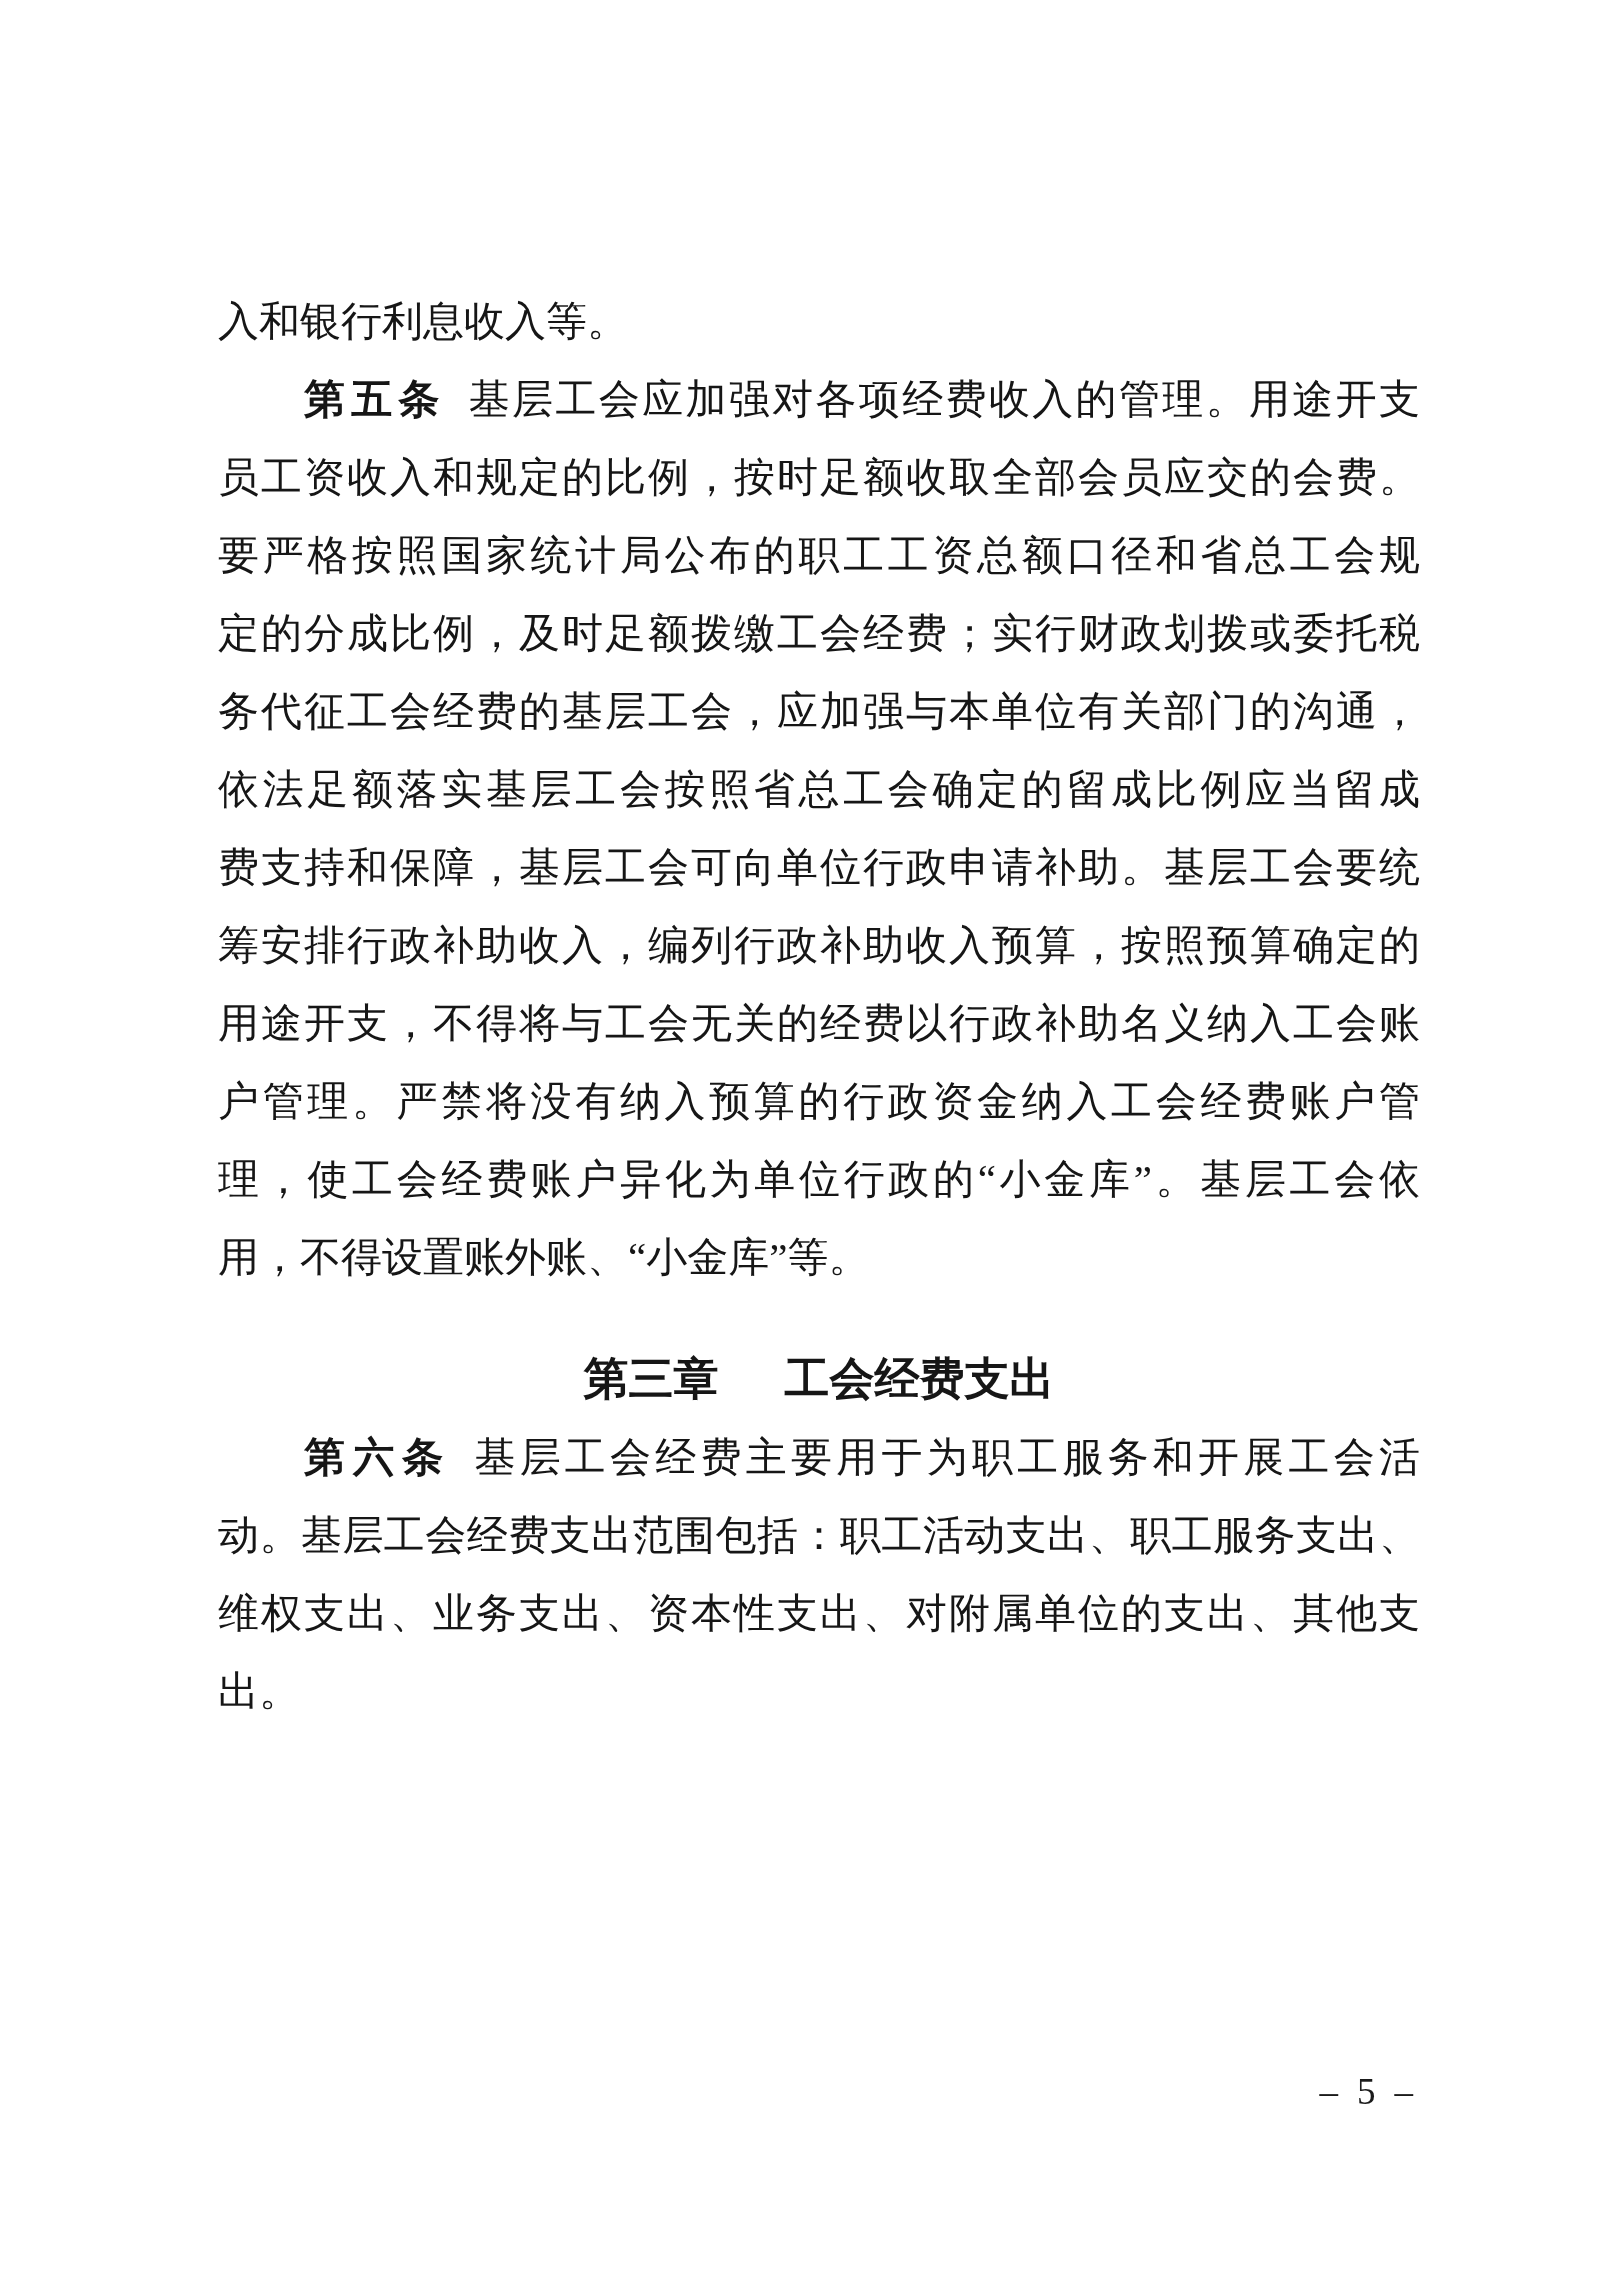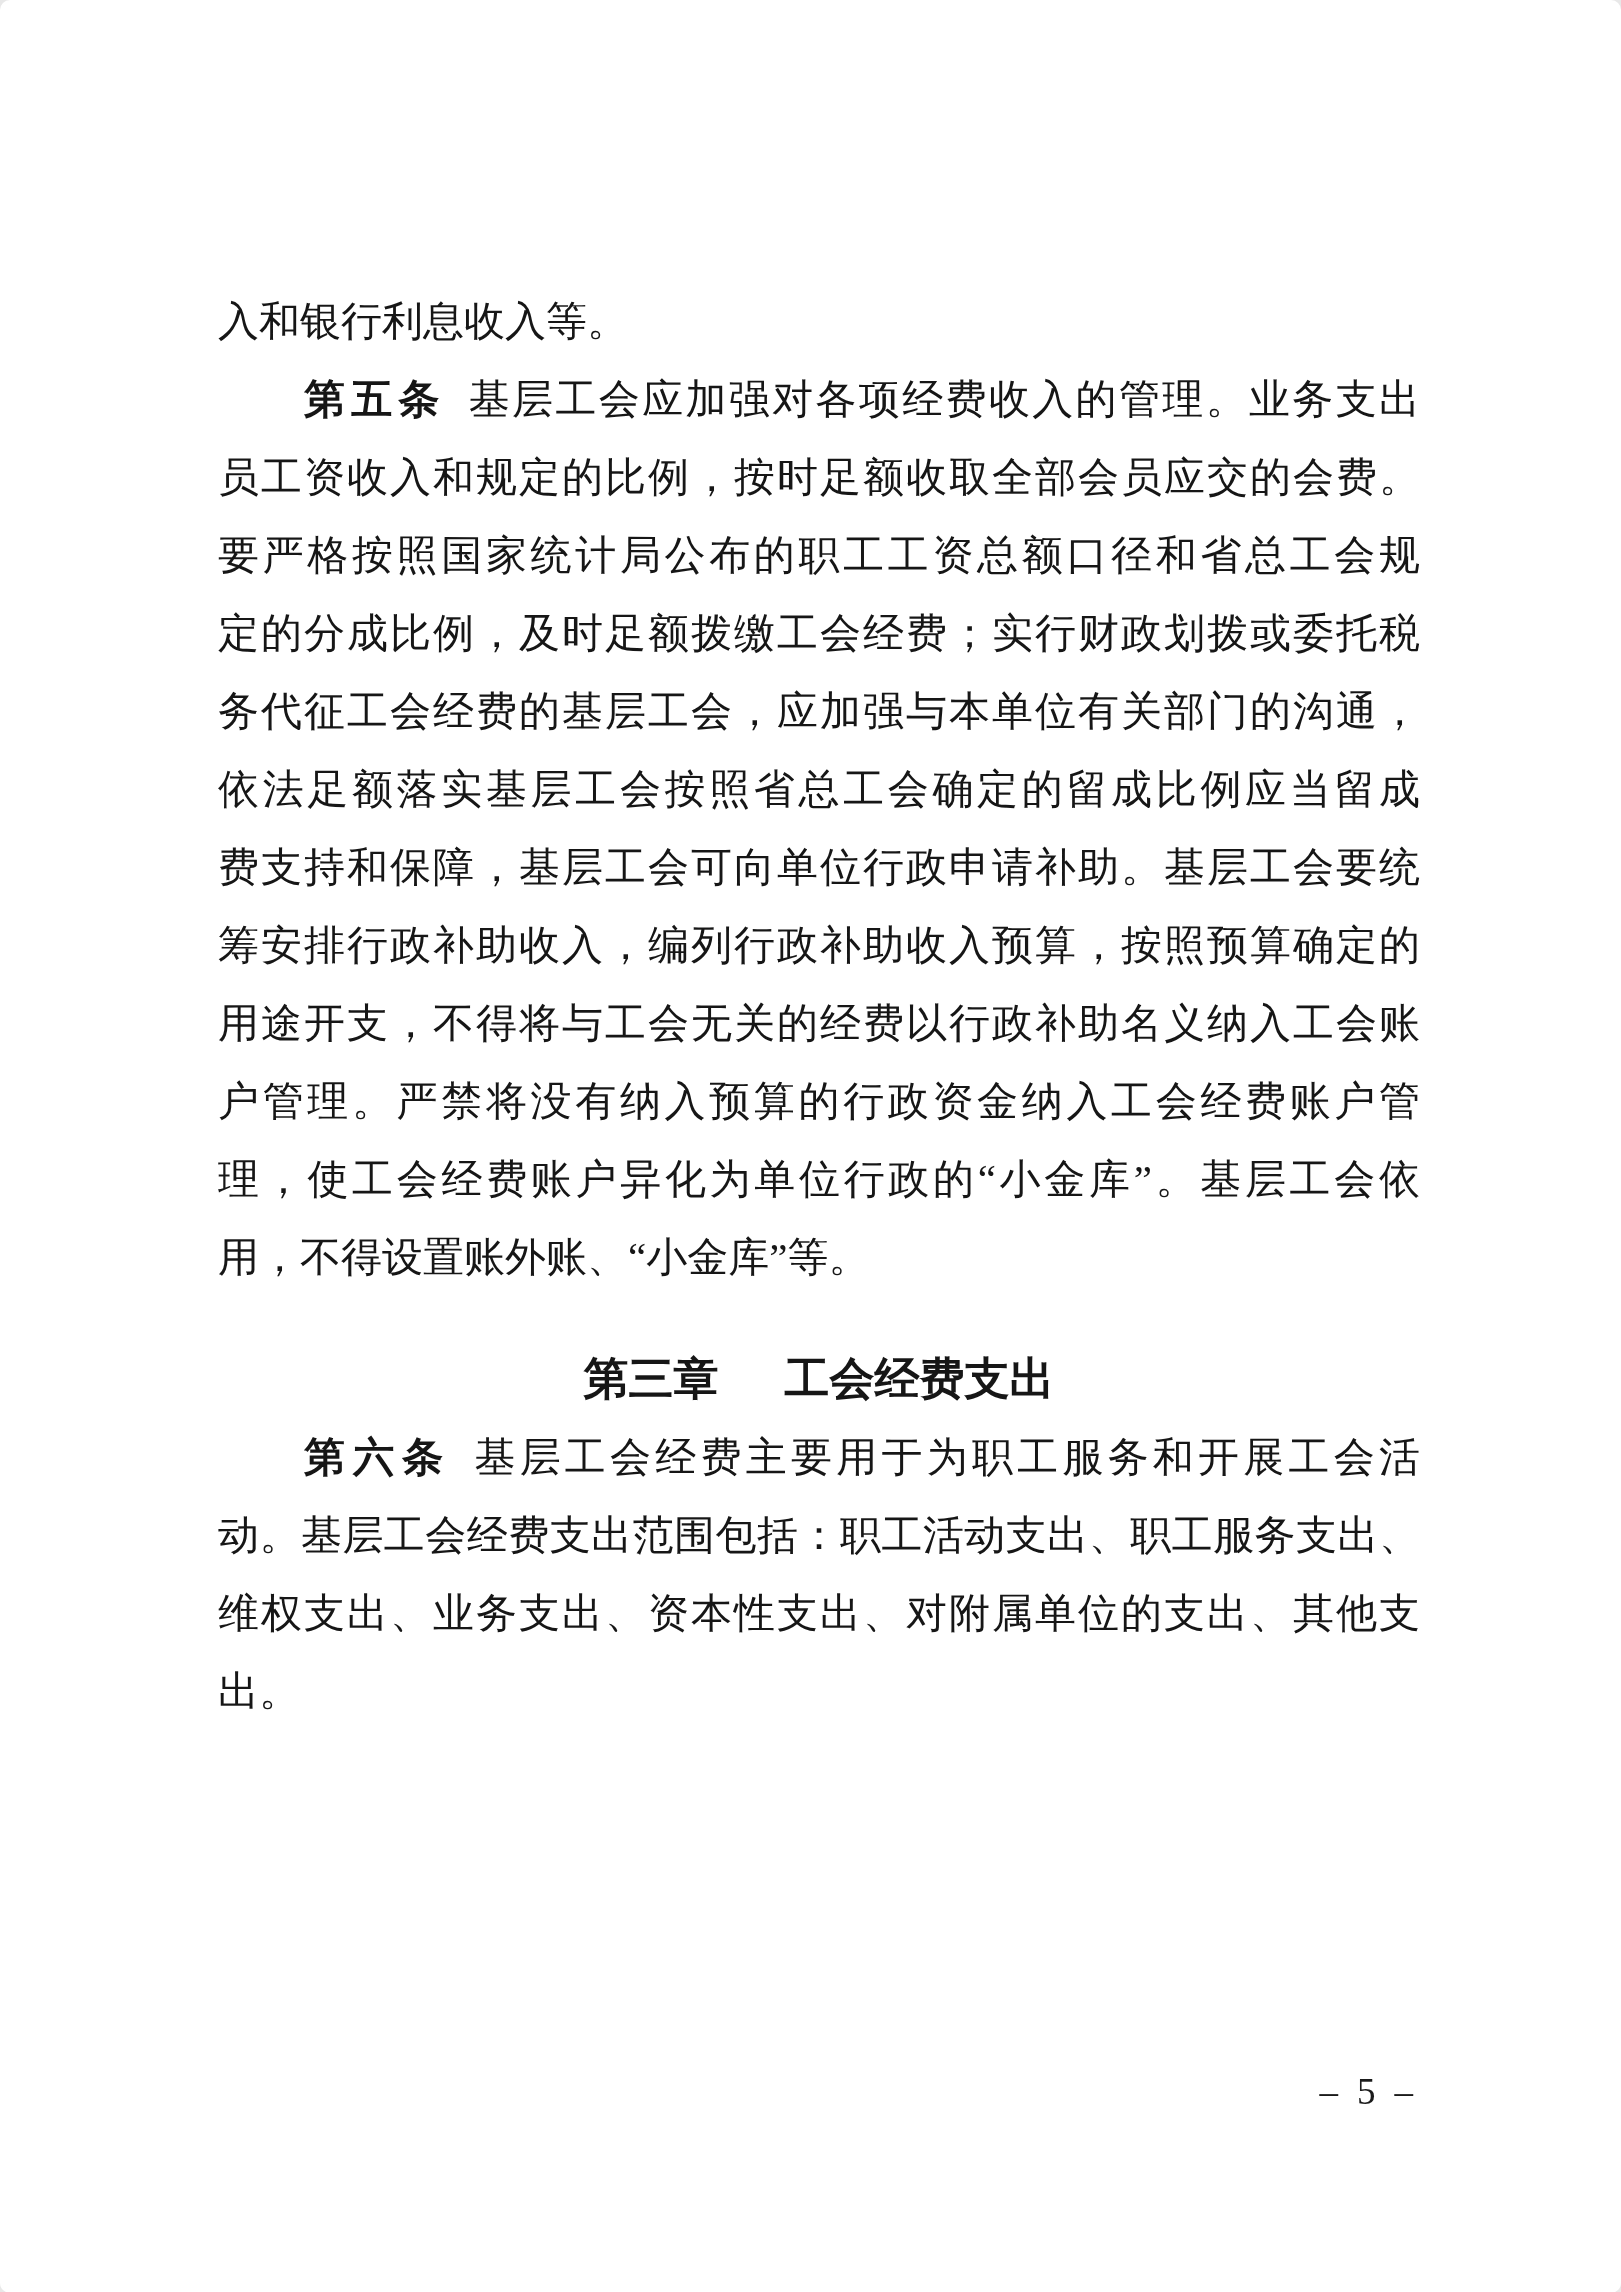--- a/index.html
+++ b/index.html
@@ -5,21 +5,20 @@
   * { margin: 0; padding: 0; box-sizing: border-box; }
   html, body { background: #e8e8e8; }
   .page {
     position: relative;
     width: 1621px;
     height: 2293px;
     background: #ffffff;
     overflow: hidden;
     font-family: "Liberation Serif", "DejaVu Serif", serif;
     color: #161616;
-    border-radius: 10px;
   }
   .content {
     position: absolute;
     left: 218px;
     top: 282px;
     width: 1202px;
   }
   .line {
     font-size: 41px;
     line-height: 78px;
@@ -68,21 +67,21 @@
 
 <div class="page">
   <div class="content">
 
     <div>
       <div class="line pe">入和银行利息收入等。</div>
     </div>
 
     <div>
       <div class="line ind">
-        <span class="lead">第五条</span><span>基层工会应加强对各项经费收入的管理。业务支出</span>
+        <span class="lead">第五条</span><span>基层工会应加强对各项经费收入的管理。用途开支</span>
       </div>
       <div class="line">员工资收入和规定的比例，按时足额收取全部会员应交的会费。</div>
       <div class="line">要严格按照国家统计局公布的职工工资总额口径和省总工会规</div>
       <div class="line">定的分成比例，及时足额拨缴工会经费；实行财政划拨或委托税</div>
       <div class="line">务代征工会经费的基层工会，应加强与本单位有关部门的沟通，</div>
       <div class="line">依法足额落实基层工会按照省总工会确定的留成比例应当留成</div>
     </div>
 
     <div>
       <div class="line">费支持和保障，基层工会可向单位行政申请补助。基层工会要统</div>

